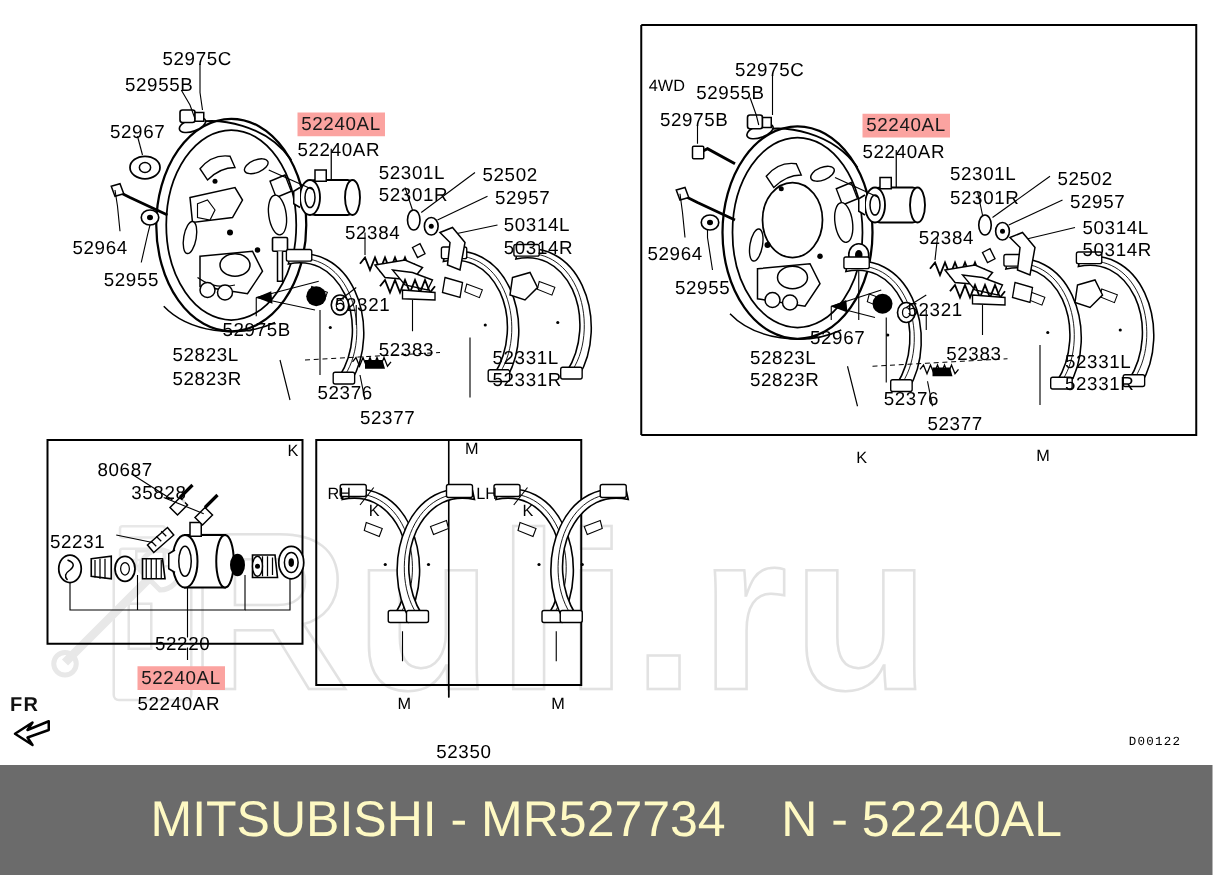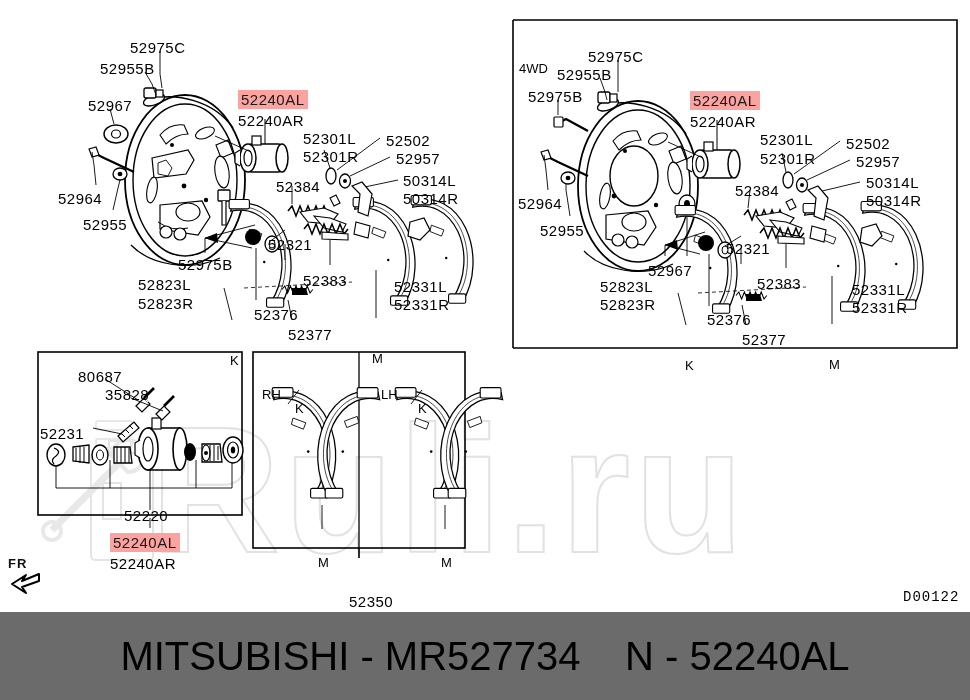--- a/index.html
+++ b/index.html
@@ -30,31 +30,31 @@
 
   
   #art{position:absolute;left:0;top:0;width:970px;height:600px;z-index:2;}
 
   
   .lbl{position:absolute;z-index:4;white-space:nowrap;
        font-family:"Liberation Sans","DejaVu Sans",sans-serif;
        font-size:15px;letter-spacing:0.5px;color:#000;}
   .lbl.sm{font-size:13px;letter-spacing:0;margin-top:27px;}
   .lbl.hl{background:#fba3a0;padding:1px 3px;color:#1a1a1a;}
-  .lbl.tiny{font-size:14px;letter-spacing:1px;font-family:"Liberation Mono","DejaVu Sans Mono",monospace;}
+  .lbl.tiny{font-size:10px;letter-spacing:1px;font-family:"Liberation Mono","DejaVu Sans Mono",monospace;}
 
   
   #fr{position:absolute;left:8px;top:556px;z-index:5;}
-  #fr .fr-t{font-size:13px;font-weight:700;letter-spacing:1px;}
+  #fr .fr-t{font-size:16px;font-weight:700;letter-spacing:1px;}
 
   
   #footer{position:absolute;left:0;top:612px;width:970px;height:88px;
           background:#6b6b6b;z-index:6;
           display:flex;align-items:center;justify-content:center;}
-  #footer .ftxt{color:#000000;font-size:40px;letter-spacing:0px;
+  #footer .ftxt{color:#fef9c3;font-size:40px;letter-spacing:0px;
           font-family:"Liberation Sans","DejaVu Sans",sans-serif;
           white-space:pre;}
 </style>
 </head>
 <body>
 
 <div id="sheet">
 
   <div id="watermark">
     <div class="wm-text">Ruli.ru</div>

